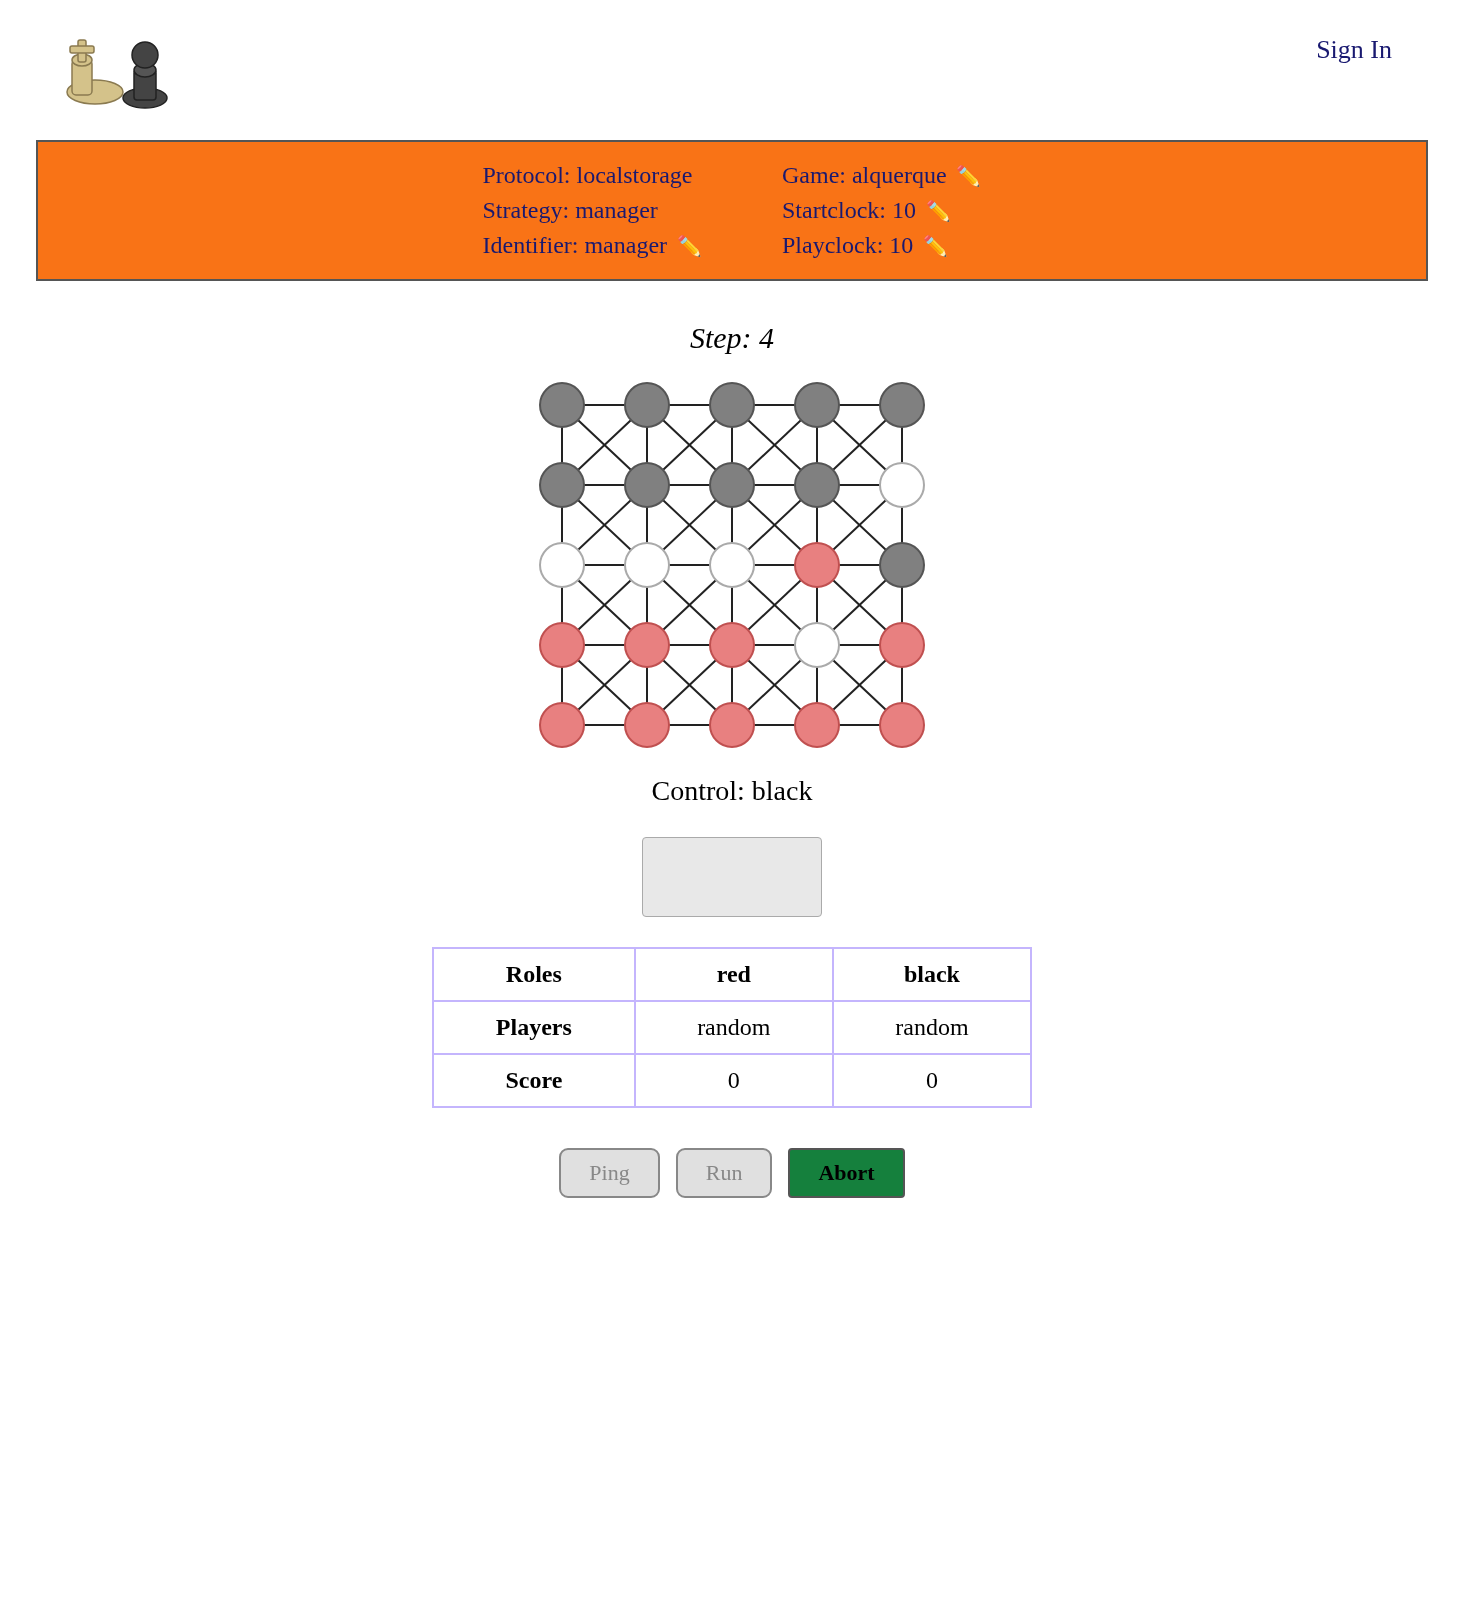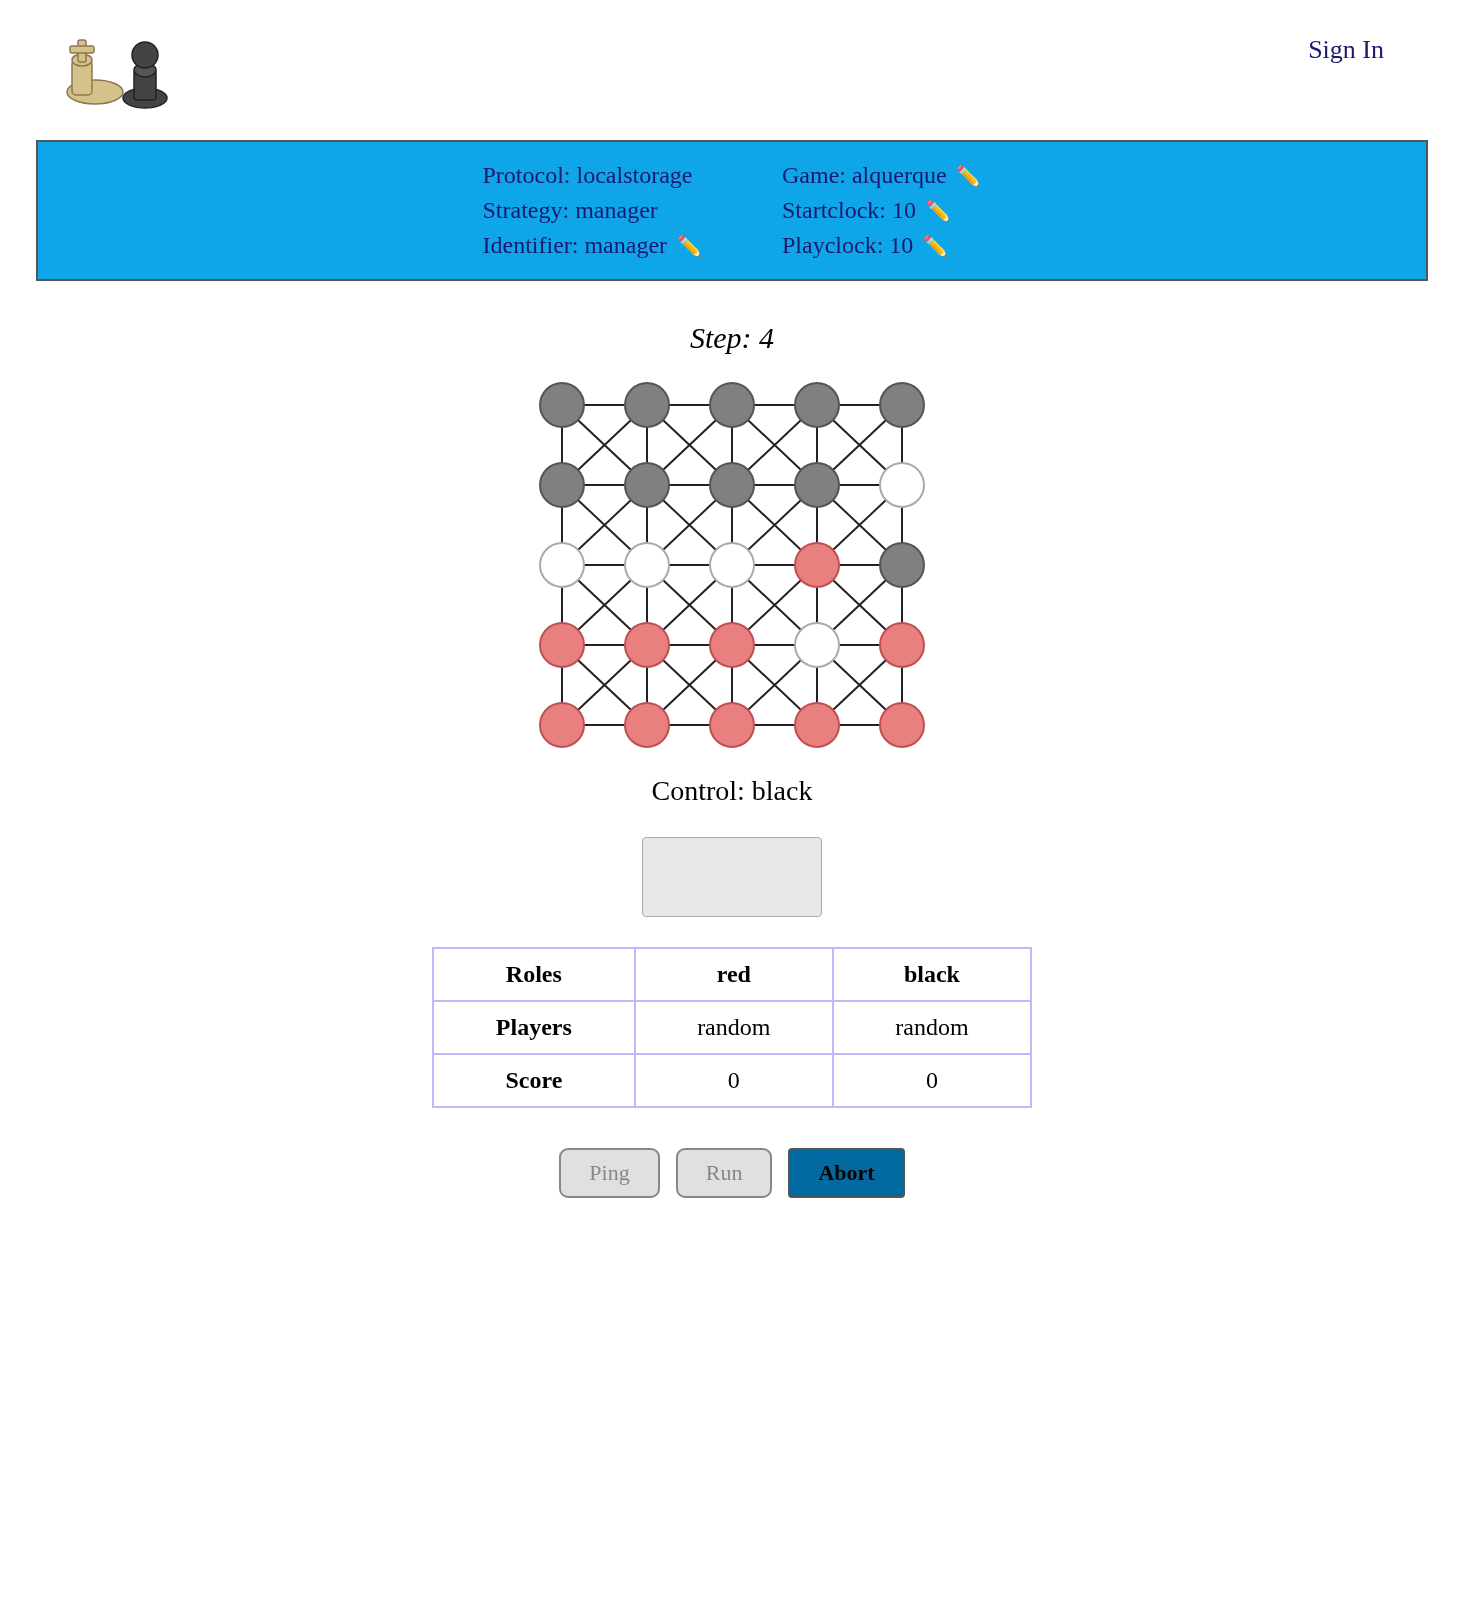--- a/index.html
+++ b/index.html
@@ -27,33 +27,33 @@
     .header-title {
       font-size: 72px;
       font-weight: normal;
       color: #000;
       flex: 1;
       text-align: center;
       margin-right: 160px;
     }
     .header-signin {
       position: absolute;
-      right: 80px;
+      right: 72px;
       top: 35px;
       font-size: 26px;
       color: #191970;
       text-decoration: none;
       cursor: pointer;
     }
 
     
     .info-box {
       margin: 20px 36px;
       border: 2px solid #555;
-      background: #0ea5e9;
+      background: #f97316;
       padding: 20px 28px;
       display: flex;
       gap: 80px;
       justify-content: center;
     }
     .info-col {
       display: flex;
       flex-direction: column;
       gap: 8px;
     }
@@ -140,21 +140,21 @@
       cursor: pointer;
       font-family: Georgia, serif;
     }
     .btn-disabled {
       background: #e0e0e0;
       color: #888;
       cursor: default;
       border-radius: 9px;
     }
     .btn-active {
-      background: #0369a1;
+      background: #15803d;
       color: #000;
       font-weight: bold;
       border: 2px solid #555;
     }
 
     
     .logo-svg { width: 160px; height: 90px; }
   </style>
 </head>
 <body>

